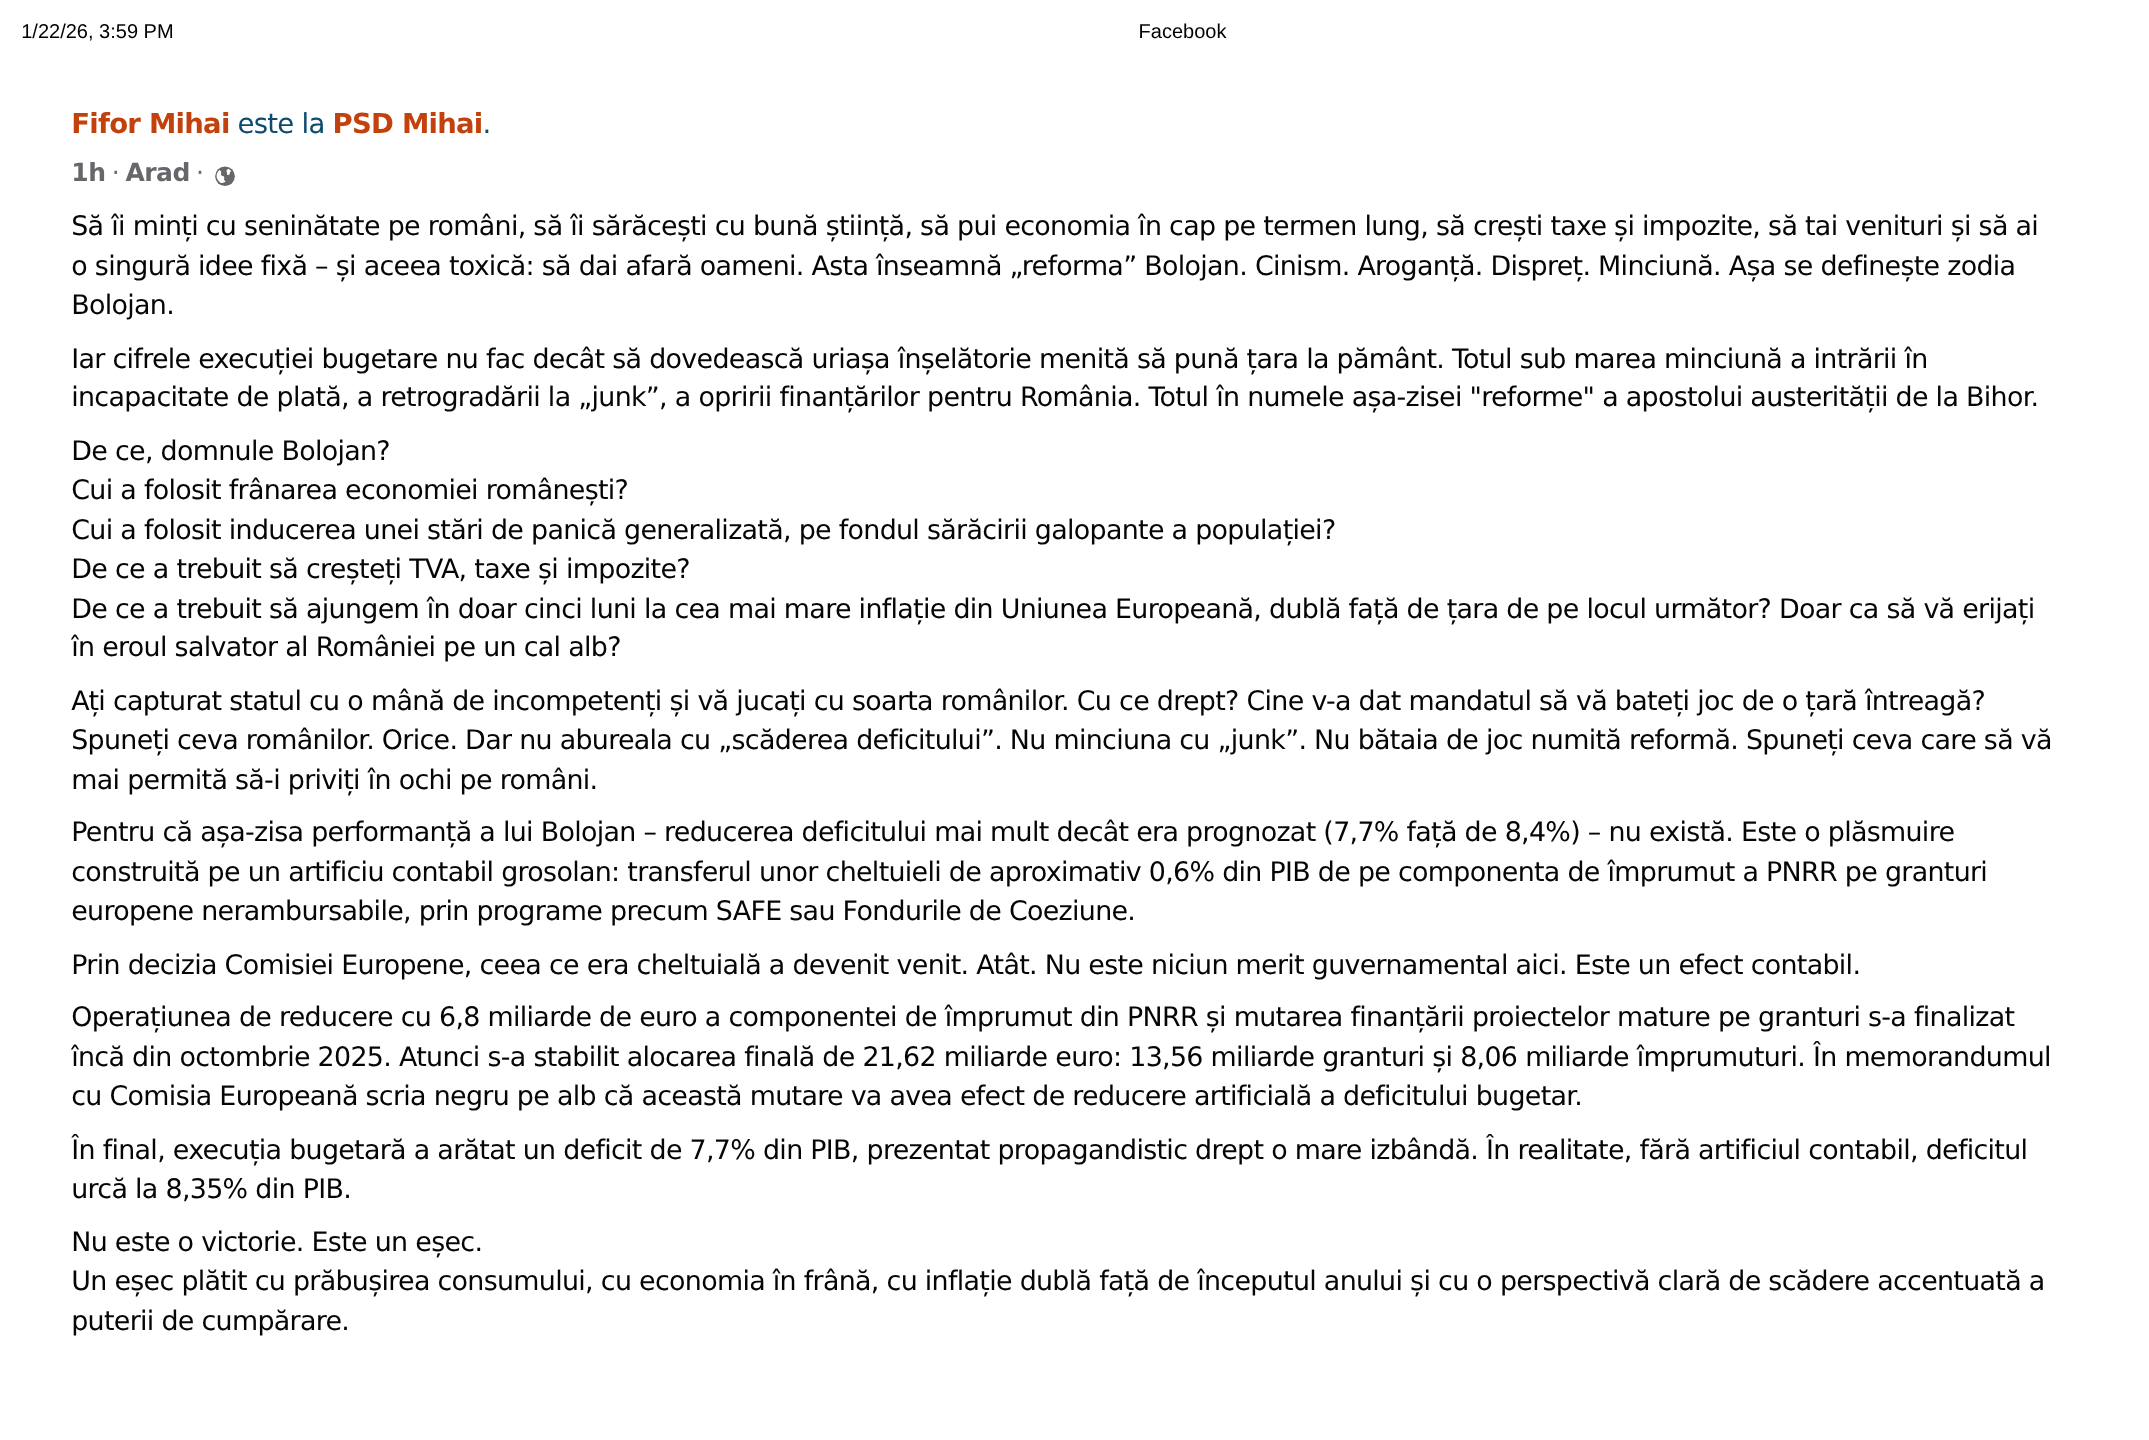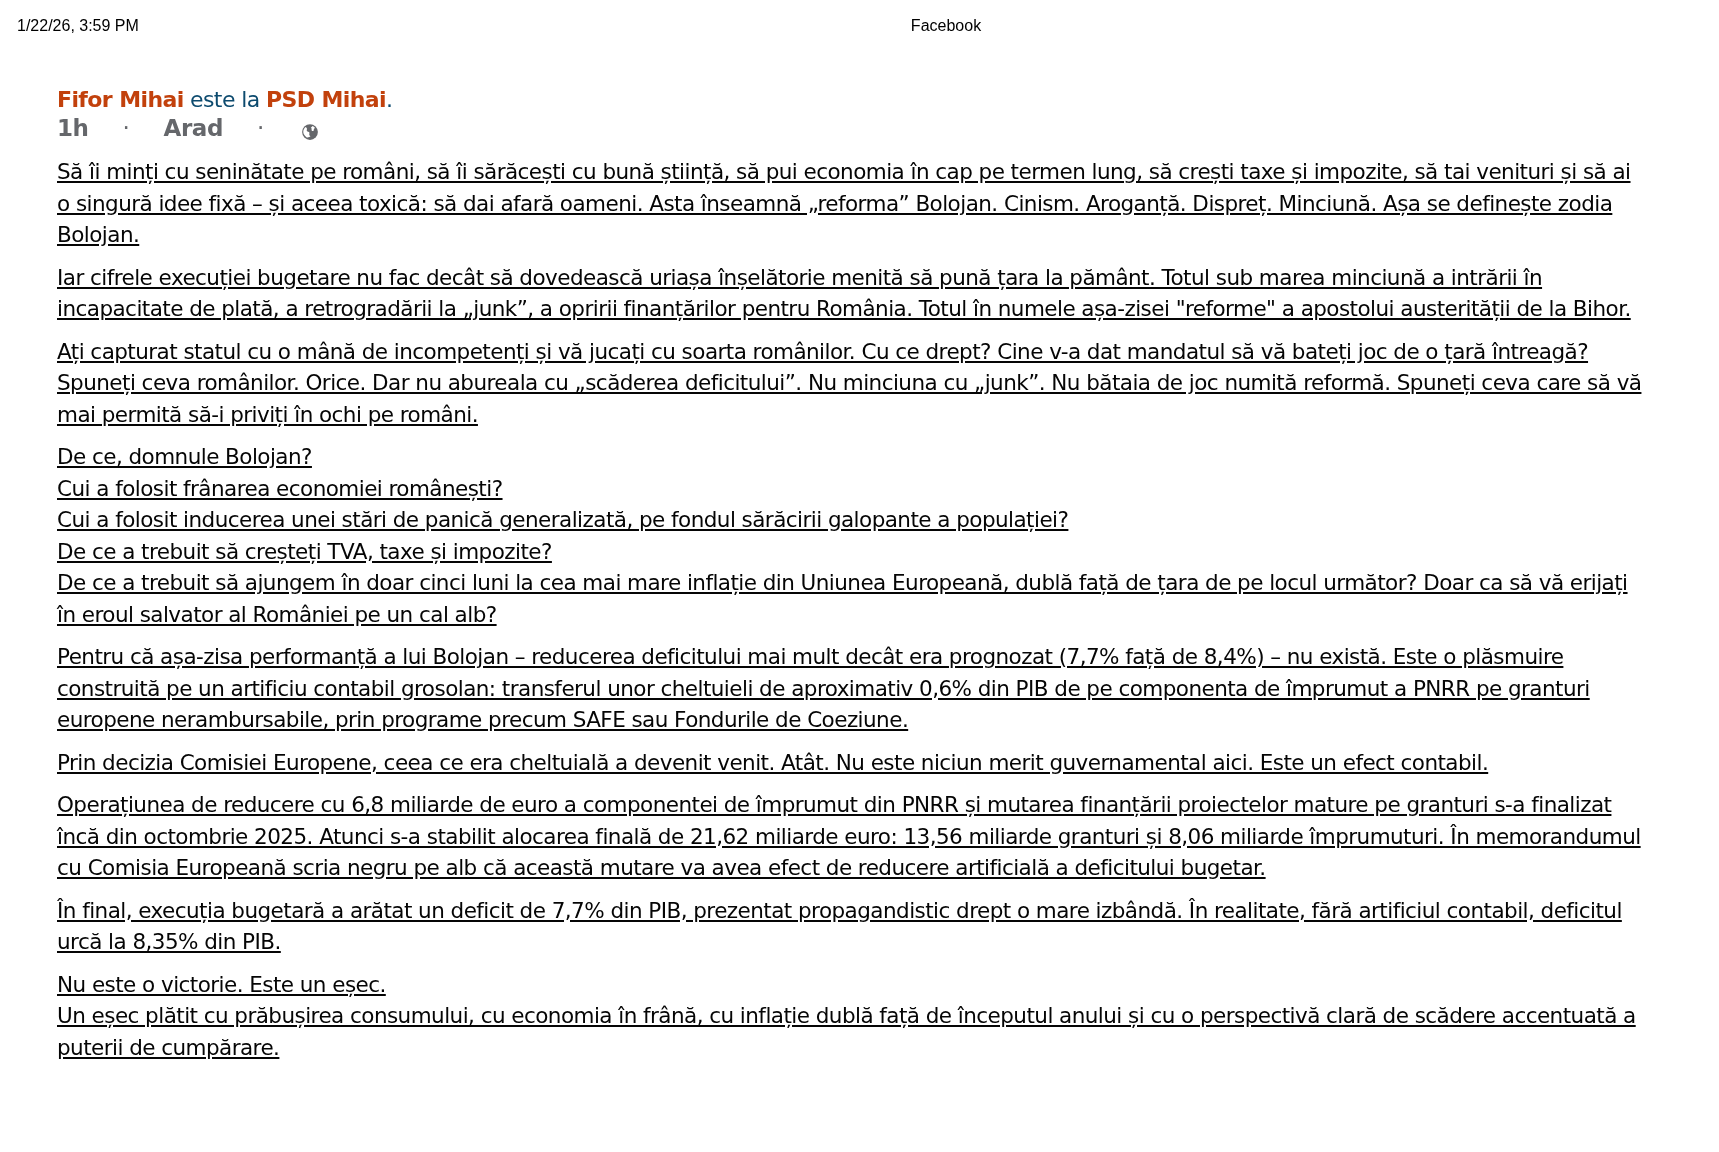--- a/index.html
+++ b/index.html
@@ -52,28 +52,28 @@
     }
     .author-name, .page-name {
       font-weight: bold;
       color: #c2410c;
       text-decoration: none;
     }
     .muted {
       color: #0c4a6e;
     }
     .post-meta {
-      font-size: 23px;
+      margin-top: 10px;
+      font-size: 20px;
       line-height: 24px;
       color: #65676b;
       font-weight: bold;
       display: flex;
       align-items: center;
       letter-spacing: -0.4px;
-      gap: 29px;
     }
     .meta-sep {
       margin: 0 5px;
       font-weight: normal;
     }
     .globe-icon {
       display: inline-block;
       width: 18px;
       height: 18px;
       margin-left: 3px;
@@ -82,21 +82,20 @@
     .post-body {
       margin-top: 16px;
       font-size: 21.5px;
       line-height: 31.5px;
       letter-spacing: -0.55px;
       word-spacing: 0px;
       color: #050505;
     }
     .post-body p {
       margin: 0 0 11px 0;
-      text-decoration: underline;
     }
     .post-body .line {
       display: block;
     }
   </style>
 </head>
 <body>
 
 <div class="print-header">
   <span class="print-date">1/22/26, 3:59 PM</span>
@@ -125,28 +124,28 @@
   </div>
 
   <div class="post-body">
     <p>
       <span class="line">Să îi minți cu seninătate pe români, să îi sărăcești cu bună știință, să pui economia în cap pe termen lung, să crești taxe și impozite, să tai venituri și să ai o singură idee fixă – și aceea toxică: să dai afară oameni. Asta înseamnă „reforma” Bolojan. Cinism. Aroganță. Dispreț. Minciună. Așa se definește zodia Bolojan.</span>
     </p>
     <p>
       <span class="line">Iar cifrele execuției bugetare nu fac decât să dovedească uriașa înșelătorie menită să pună țara la pământ. Totul sub marea minciună a intrării în incapacitate de plată, a retrogradării la „junk”, a opririi finanțărilor pentru România. Totul în numele așa-zisei "reforme" a apostolui austerității de la Bihor.</span>
     </p>
     <p>
-      <span class="line">Ați capturat statul cu o mână de incompetenți și vă jucați cu soarta românilor. Cu ce drept? Cine v-a dat mandatul să vă bateți joc de o țară întreagă? Spuneți ceva românilor. Orice. Dar nu abureala cu „scăderea deficitului”. Nu minciuna cu „junk”. Nu bătaia de joc numită reformă. Spuneți ceva care să vă mai permită să-i priviți în ochi pe români.</span>
-    </p>
-    <p>
       <span class="line">De ce, domnule Bolojan?</span>
       <span class="line">Cui a folosit frânarea economiei românești?</span>
       <span class="line">Cui a folosit inducerea unei stări de panică generalizată, pe fondul sărăcirii galopante a populației?</span>
       <span class="line">De ce a trebuit să creșteți TVA, taxe și impozite?</span>
       <span class="line">De ce a trebuit să ajungem în doar cinci luni la cea mai mare inflație din Uniunea Europeană, dublă față de țara de pe locul următor? Doar ca să vă erijați în eroul salvator al României pe un cal alb?</span>
+    </p>
+    <p>
+      <span class="line">Ați capturat statul cu o mână de incompetenți și vă jucați cu soarta românilor. Cu ce drept? Cine v-a dat mandatul să vă bateți joc de o țară întreagă? Spuneți ceva românilor. Orice. Dar nu abureala cu „scăderea deficitului”. Nu minciuna cu „junk”. Nu bătaia de joc numită reformă. Spuneți ceva care să vă mai permită să-i priviți în ochi pe români.</span>
     </p>
     <p>
       <span class="line">Pentru că așa-zisa performanță a lui Bolojan – reducerea deficitului mai mult decât era prognozat (7,7% față de 8,4%) – nu există. Este o plăsmuire construită pe un artificiu contabil grosolan: transferul unor cheltuieli de aproximativ 0,6% din PIB de pe componenta de împrumut a PNRR pe granturi europene nerambursabile, prin programe precum SAFE sau Fondurile de Coeziune.</span>
     </p>
     <p>
       <span class="line">Prin decizia Comisiei Europene, ceea ce era cheltuială a devenit venit. Atât. Nu este niciun merit guvernamental aici. Este un efect contabil.</span>
     </p>
     <p>
       <span class="line">Operațiunea de reducere cu 6,8 miliarde de euro a componentei de împrumut din PNRR și mutarea finanțării proiectelor mature pe granturi s-a finalizat încă din octombrie 2025. Atunci s-a stabilit alocarea finală de 21,62 miliarde euro: 13,56 miliarde granturi și 8,06 miliarde împrumuturi. În memorandumul cu Comisia Europeană scria negru pe alb că această mutare va avea efect de reducere artificială a deficitului bugetar.</span>
     </p>

